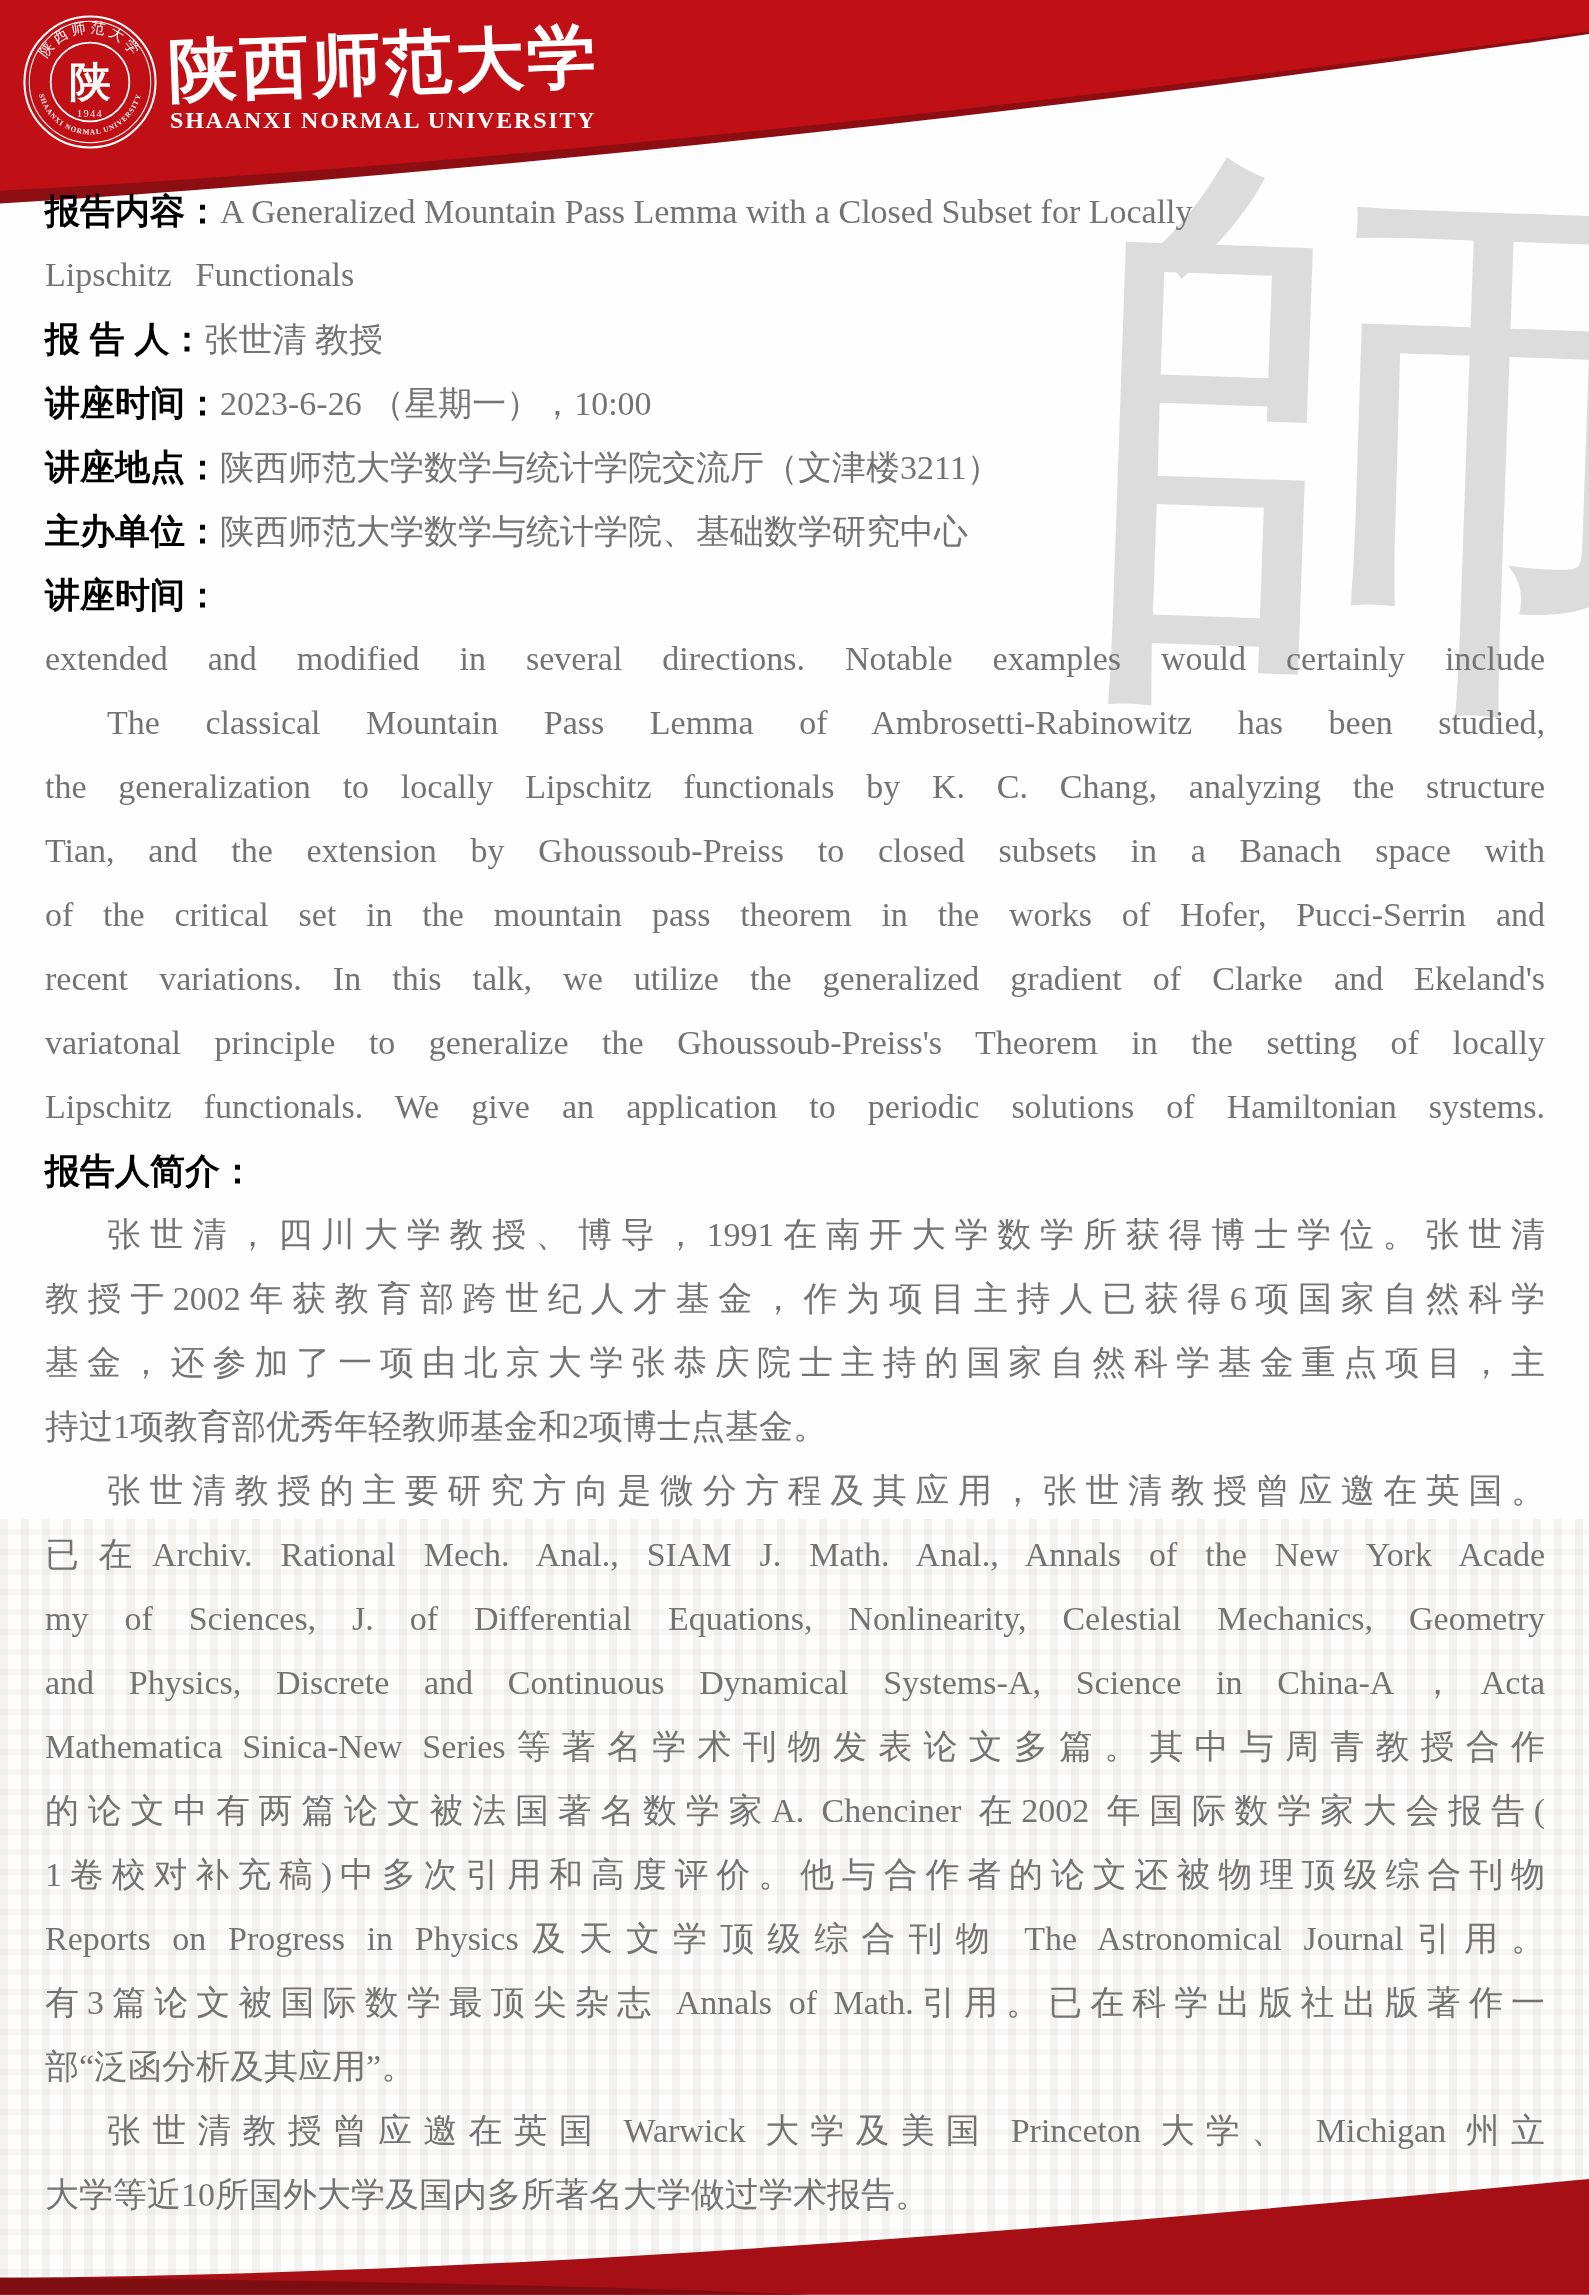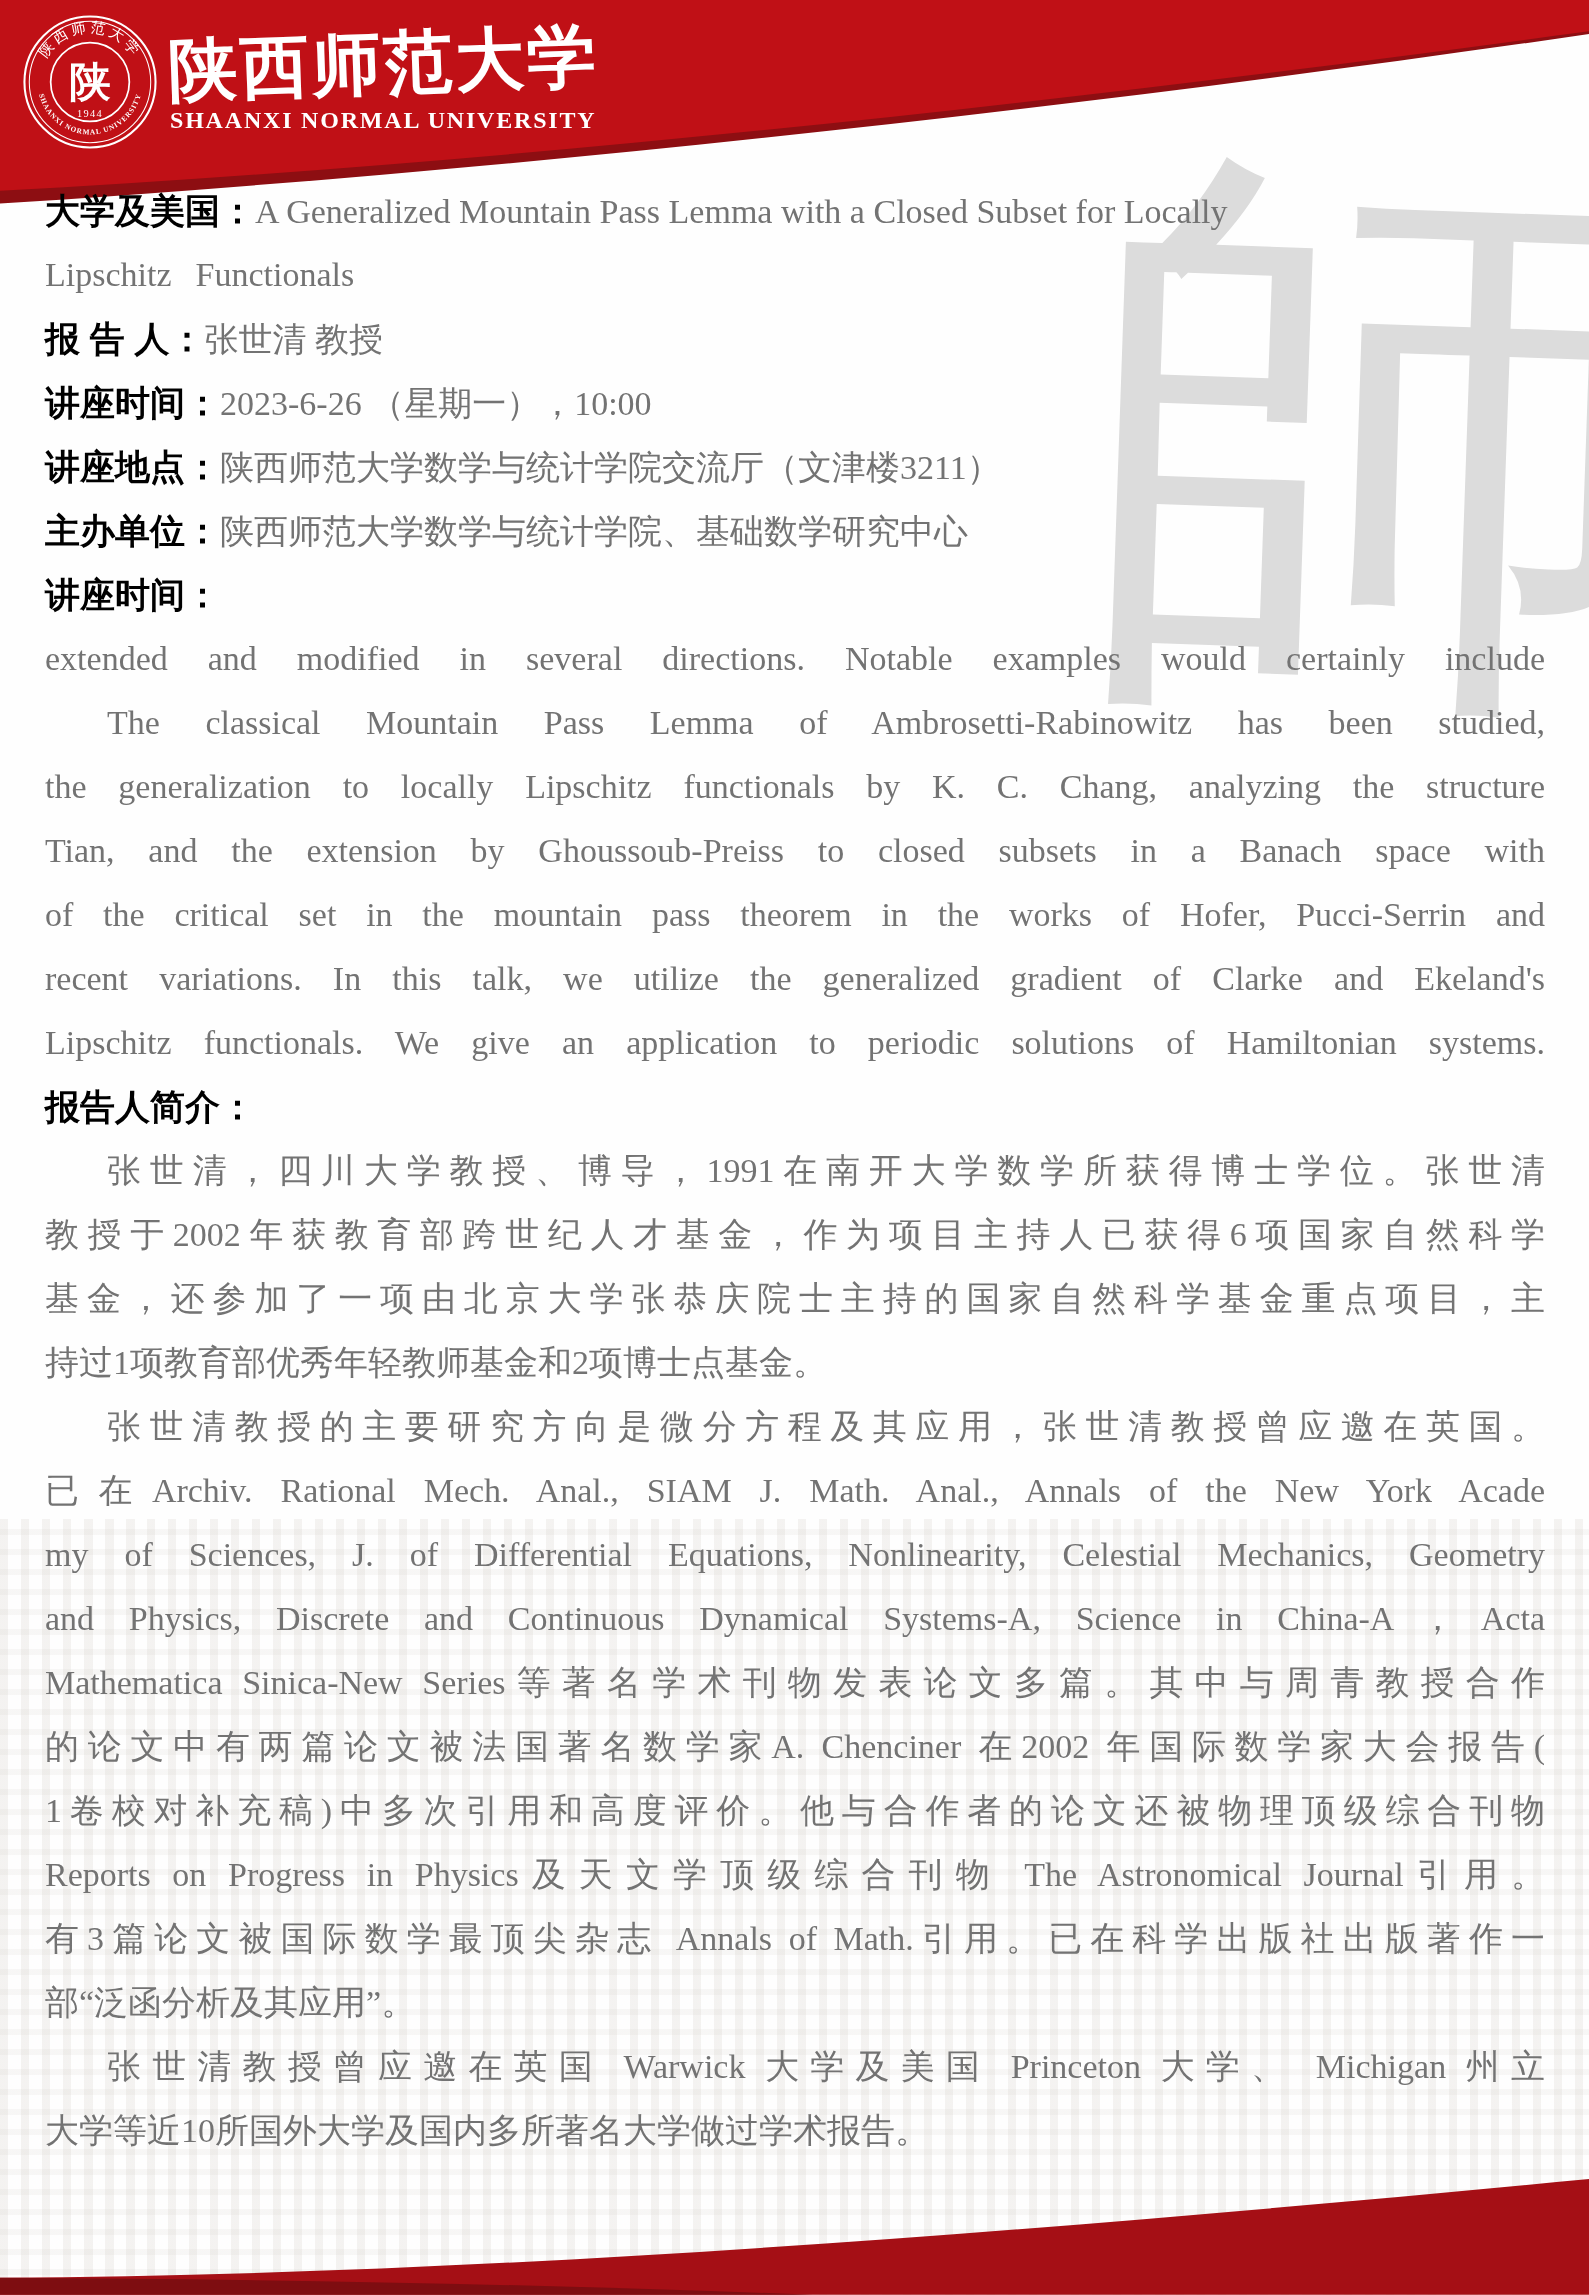--- a/index.html
+++ b/index.html
@@ -79,40 +79,41 @@
     </text>
     <text x="100" y="120" font-size="60" fill="#ffffff" text-anchor="middle" font-weight="bold" font-family="DejaVu Serif, serif">陕</text>
     <text x="100" y="151" font-size="15" fill="#ffffff" text-anchor="middle" letter-spacing="2" font-family="Liberation Serif, serif">1944</text>
   </svg>
 
   <div class="uni-cn">陕西师范大学</div>
   <div class="uni-en">SHAANXI NORMAL UNIVERSITY</div>
 
   <div class="content">
 
-    <div class="line"><span class="lbl">大学及美国：</span><span class="val">A Generalized Mountain Pass Lemma with a Closed Subset for Locally</span></div>
+    <div class="line"><span class="lbl">报告内容：</span><span class="val">A Generalized Mountain Pass Lemma with a Closed Subset for Locally</span></div>
 
     <div class="line ws"><span class="val">Lipschitz Functionals</span></div>
 
     <div class="line"><span class="lbl">报 告 人：</span><span class="val">张世清 教授</span></div>
 
     <div class="line"><span class="lbl">讲座时间：</span><span class="val">2023-6-26 （星期一），10:00</span></div>
 
     <div class="line"><span class="lbl">讲座地点：</span><span class="val">陕西师范大学数学与统计学院交流厅（文津楼3211）</span></div>
 
     <div class="line"><span class="lbl">主办单位：</span><span class="val">陕西师范大学数学与统计学院、基础数学研究中心</span></div>
 
     <div class="line"><span class="lbl">讲座时间：</span></div>
 
     <div class="line j"><span class="val">extended and modified in several directions. Notable examples would certainly include</span></div>
     <div class="line j ind"><span class="val">The classical Mountain Pass Lemma of Ambrosetti-Rabinowitz has been studied,</span></div>
     <div class="line j"><span class="val">the generalization to locally Lipschitz functionals by K. C. Chang, analyzing the structure</span></div>
     <div class="line j"><span class="val">Tian, and the extension by Ghoussoub-Preiss to closed subsets in a Banach space with</span></div>
     <div class="line j"><span class="val">of the critical set in the mountain pass theorem in the works of Hofer, Pucci-Serrin and</span></div>
     <div class="line j"><span class="val">recent variations. In this talk, we utilize the generalized gradient of Clarke and Ekeland's</span></div>
+    <div class="line j"><span class="val">variatonal principle to generalize the Ghoussoub-Preiss's Theorem in the setting of locally</span></div>
     <div class="line j"><span class="val">Lipschitz functionals. We give an application to periodic solutions of Hamiltonian systems.</span></div>
 
     <div class="line"><span class="lbl">报告人简介：</span></div>
 
     <div class="line j ind"><span class="val">张世清，四川大学教授、博导，1991在南开大学数学所获得博士学位。张世清</span></div>
     <div class="line j"><span class="val">教授于2002年获教育部跨世纪人才基金，作为项目主持人已获得6项国家自然科学</span></div>
     <div class="line j"><span class="val">基金，还参加了一项由北京大学张恭庆院士主持的国家自然科学基金重点项目，主</span></div>
     <div class="line"><span class="val">持过1项教育部优秀年轻教师基金和2项博士点基金。</span></div>
 
     <div class="line j ind"><span class="val">张世清教授的主要研究方向是微分方程及其应用，张世清教授曾应邀在英国。</span></div>

